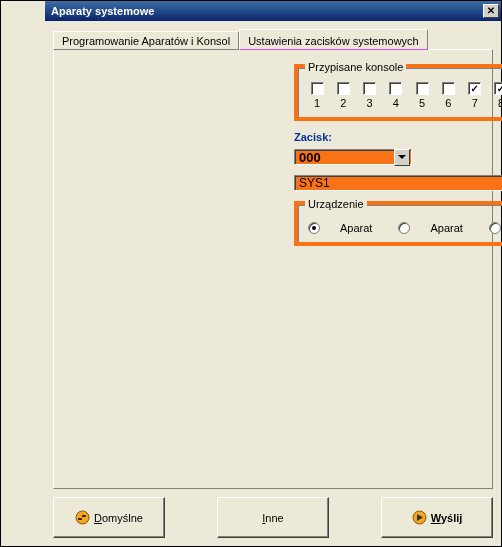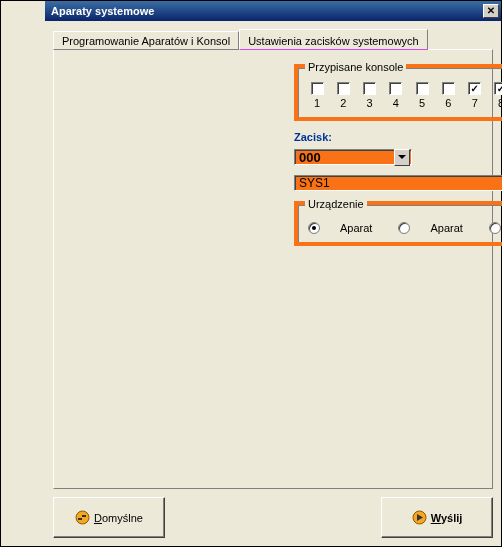--- a/index.html
+++ b/index.html
@@ -343,20 +343,23 @@
         <span class="btn-icon">
           <svg width="15" height="15" viewBox="0 0 15 15">
             <circle cx="7.5" cy="7.5" r="6.5" fill="#f5a623" stroke="#8a5a00"></circle>
             <path d="M3 9 L7 5 L7 7 L11 7 L11 5 L7 5" fill="#333"></path>
             <path d="M11 6 L7 10 L7 8 L3 8 L3 10 L7 10" fill="#333"></path>
           </svg>
         </span>
         <span class="underline-first">Domyślne</span>
       </div>
 
+      <div class="btn">
+        <span class="underline-first">Inne</span>
+      </div>
 
       <div class="btn">
         <span class="btn-icon">
           <svg width="15" height="15" viewBox="0 0 15 15">
             <circle cx="7.5" cy="7.5" r="6.5" fill="#f5a623" stroke="#8a5a00"></circle>
             <path d="M5 4 L11 7.5 L5 11 Z" fill="#333"></path>
           </svg>
         </span>
         <span style="font-weight:bold" class="underline-first">Wyślij</span>
       </div>

